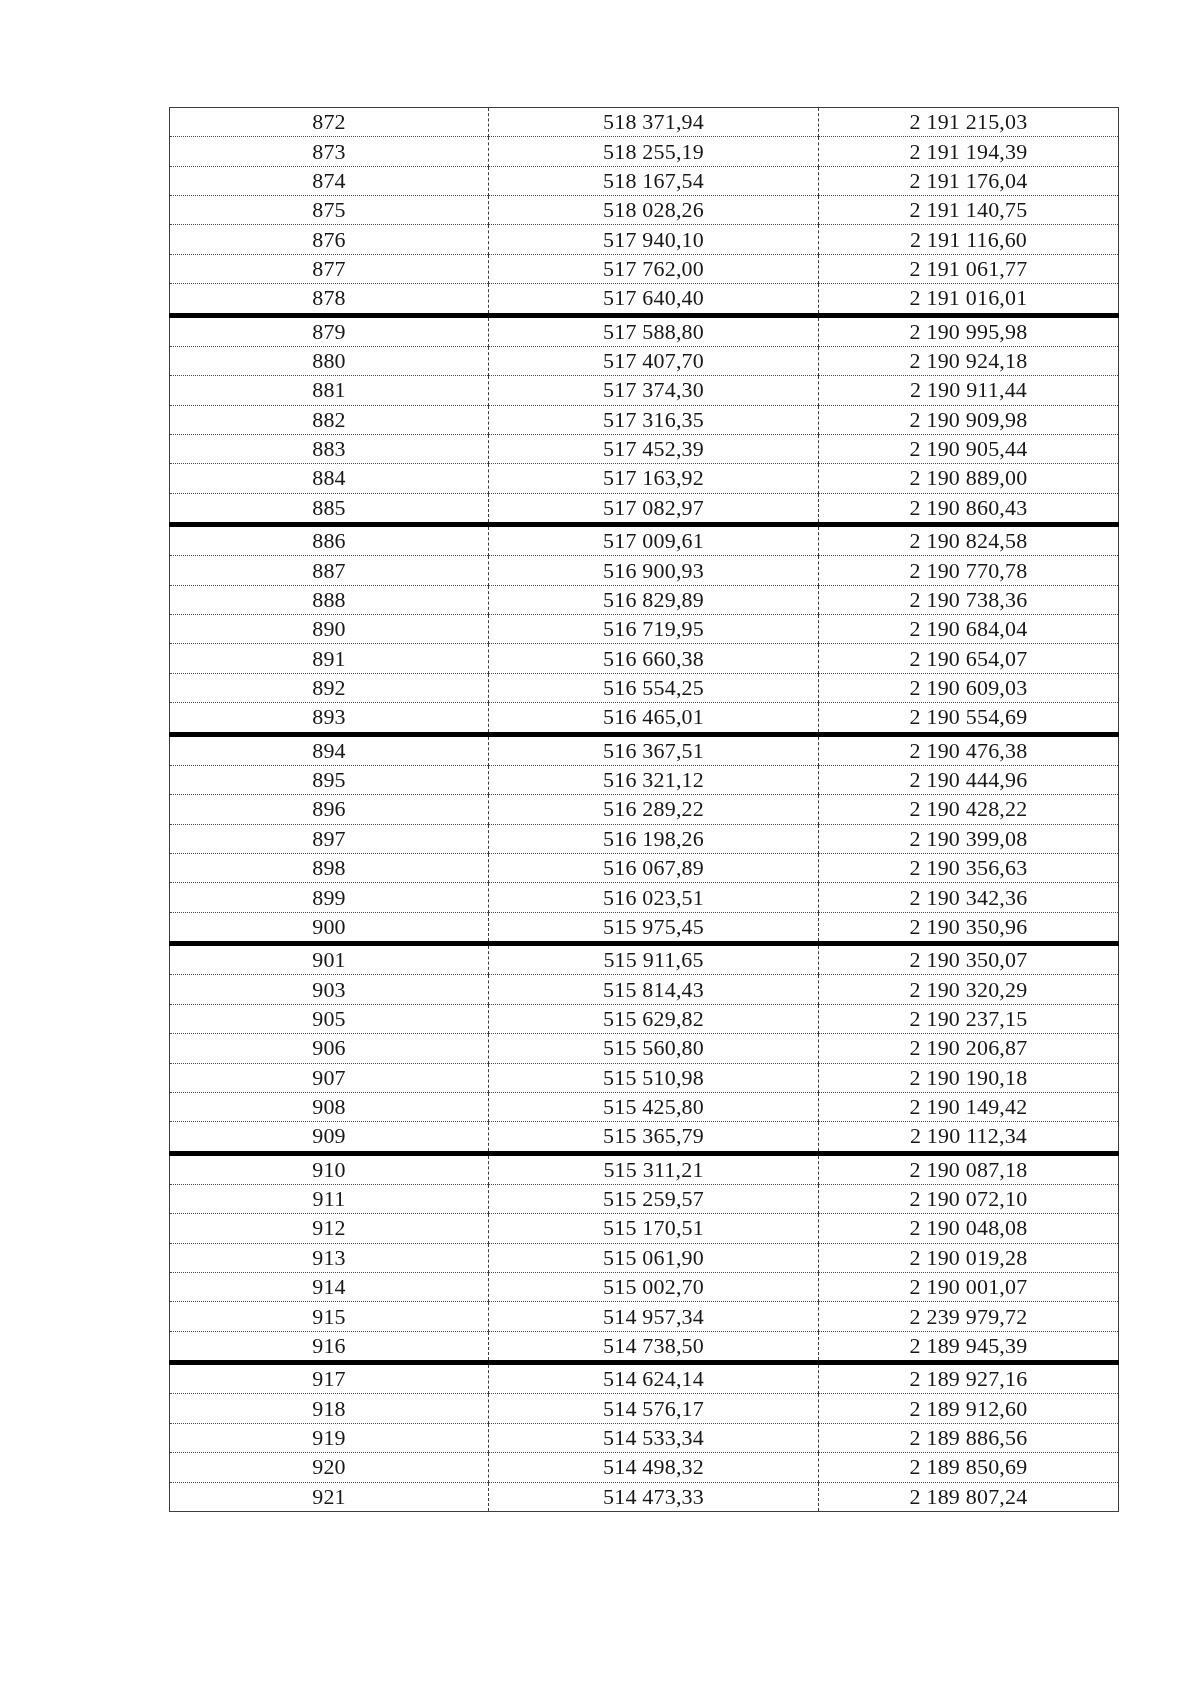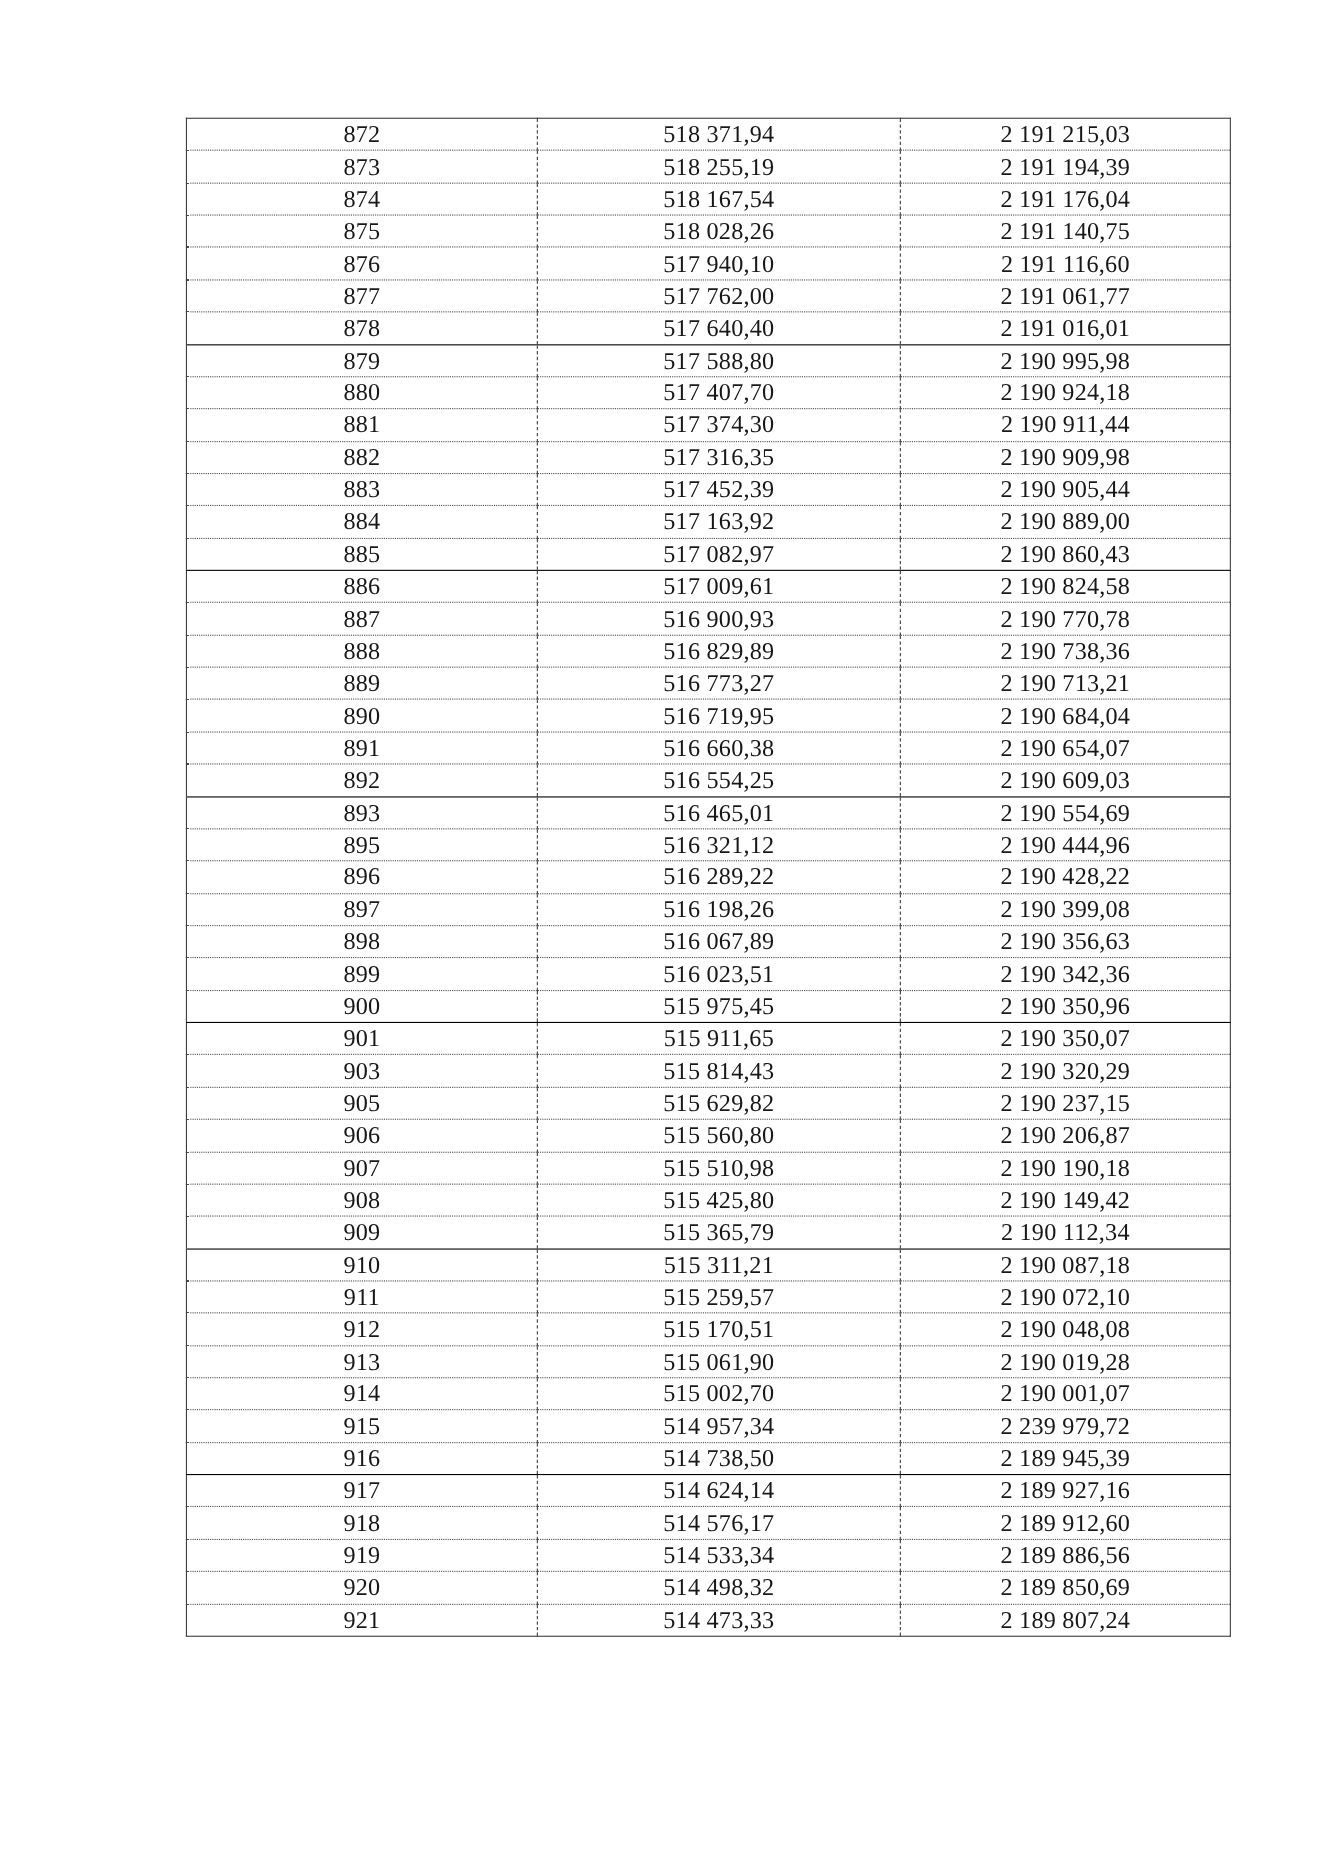--- a/index.html
+++ b/index.html
@@ -34,21 +34,21 @@
     letter-spacing: 0.2px;
     border-top: 1px dotted #4a4a4a;
     border-bottom: 1px dotted #4a4a4a;
     border-left: 1px dashed #3d3d3d;
     border-right: 1px dashed #3d3d3d;
     white-space: nowrap;
     overflow: hidden;
   }
   
   table.data-table tr:nth-child(7n) td {
-    border-bottom: 1px solid #000000;
+    border-bottom: 5px solid #000000;
   }
   col.c1 { width: 319px; }
   col.c2 { width: 330px; }
   col.c3 { width: 300px; }
 </style>
 </head>
 <body>
 
 <div class="page">
   <table class="data-table">
@@ -137,43 +137,43 @@
           <td>887</td>
           <td>516 900,93</td>
           <td>2 190 770,78</td>
         </tr>
         <tr>
           <td>888</td>
           <td>516 829,89</td>
           <td>2 190 738,36</td>
         </tr>
         <tr>
-          <td>889</td>
-          <td>516 773,27</td>
-          <td>2 190 713,21</td>
-        </tr>
-        <tr>
           <td>890</td>
           <td>516 719,95</td>
           <td>2 190 684,04</td>
         </tr>
         <tr>
           <td>891</td>
           <td>516 660,38</td>
           <td>2 190 654,07</td>
         </tr>
         <tr>
           <td>892</td>
           <td>516 554,25</td>
           <td>2 190 609,03</td>
         </tr>
         <tr>
           <td>893</td>
           <td>516 465,01</td>
           <td>2 190 554,69</td>
+        </tr>
+        <tr>
+          <td>894</td>
+          <td>516 367,51</td>
+          <td>2 190 476,38</td>
         </tr>
         <tr>
           <td>895</td>
           <td>516 321,12</td>
           <td>2 190 444,96</td>
         </tr>
         <tr>
           <td>896</td>
           <td>516 289,22</td>
           <td>2 190 428,22</td>

